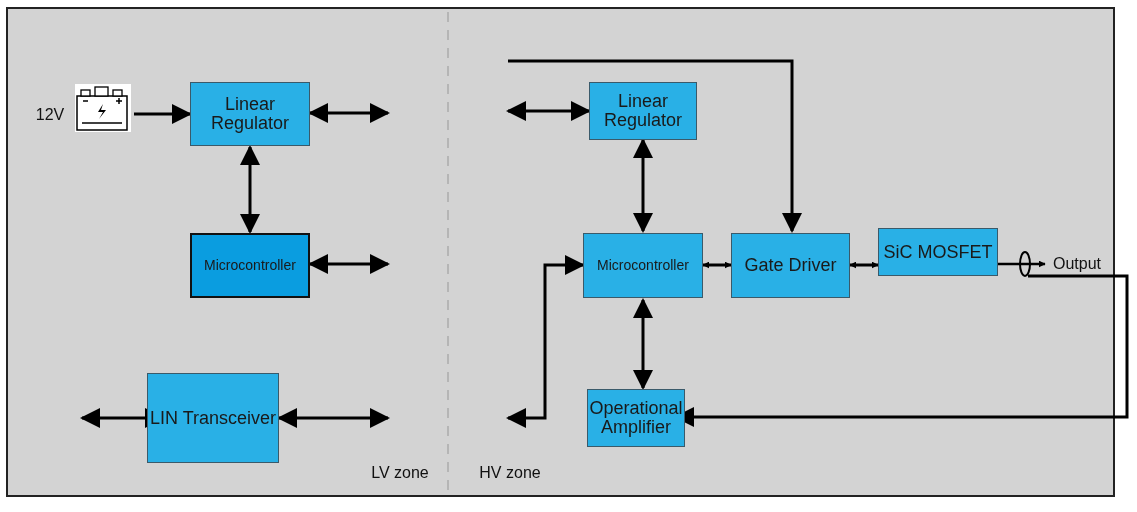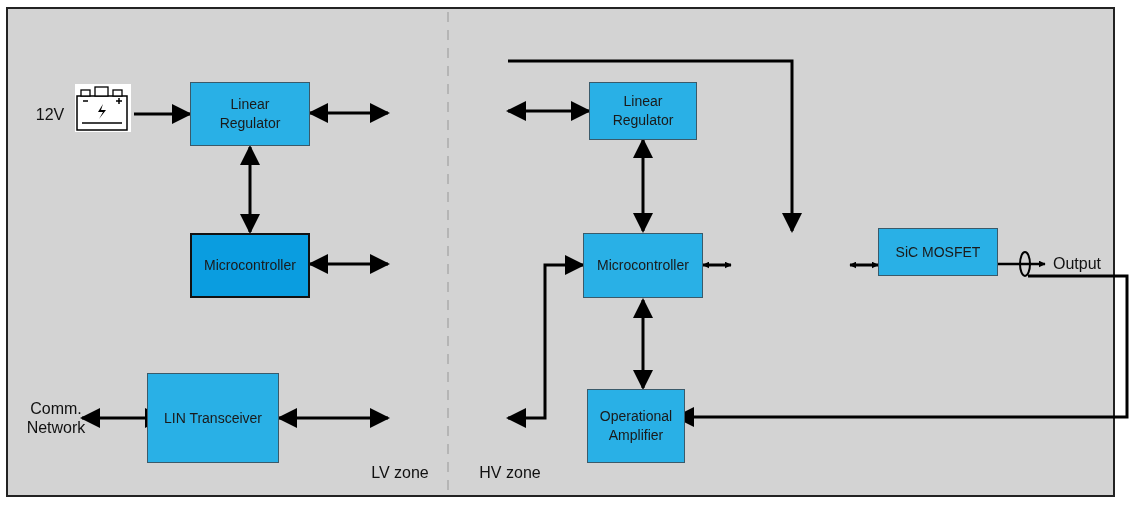--- a/index.html
+++ b/index.html
@@ -3,21 +3,21 @@
   <meta charset="utf-8">
   <style>
     html, body { margin: 0; padding: 0; background: #ffffff; }
     body { width: 1137px; height: 512px; position: relative; overflow: hidden;
            font-family: "Liberation Sans", sans-serif; }
     #canvas { position: absolute; left: 0; top: 0; width: 1137px; height: 512px; }
     .panel { position: absolute; left: 6px; top: 7px; width: 1109px; height: 490px;
              background: #d3d3d3; border: 2px solid #222; box-sizing: border-box; }
     .block { position: absolute; box-sizing: border-box; border: 1.5px solid #3a5a6a;
              display: flex; align-items: center; justify-content: center; text-align: center;
-             font-size: 14px; color: #1a1a1a; line-height: 19px; white-space: pre-line; }
+             font-size: 18px; color: #1a1a1a; line-height: 19px; white-space: pre-line; }
     .blue { background: #29b0e6; }
     .blue-dark { background: #0a9de0; border: 2px solid #111; }
     .gray { background: #6e6e6e; border-color: #333; color: #111; }
     .label { position: absolute; font-size: 16px; color: #111; text-align: center;
              line-height: 19px; white-space: pre-line; }
     svg.wires { position: absolute; left: 0; top: 0; }
   </style>
 </head>
 <body>
 
@@ -76,29 +76,28 @@
     <rect x="20" y="3" width="13" height="9" fill="#fff" stroke="#000" stroke-width="1.3"></rect>
     <rect x="38" y="6" width="9" height="6" fill="#fff" stroke="#000" stroke-width="1.3"></rect>
     <line x1="8" y1="17" x2="13" y2="17" stroke="#000" stroke-width="1.5"></line>
     <line x1="41" y1="17" x2="47" y2="17" stroke="#000" stroke-width="1.5"></line>
     <line x1="44" y1="14" x2="44" y2="20" stroke="#000" stroke-width="1.5"></line>
     <path d="M28,20 L23,28 L28,28 L24,35 L31,26 L26,26 Z" fill="#000"></path>
     <line x1="7" y1="39" x2="47" y2="39" stroke="#000" stroke-width="1.5"></line>
   </svg>
 
   <div class="label" style="left:30px;top:105px;width:40px;">12V</div>
-  <div class="label" style="left:18px;top:399px;width:76px;">Comm.
-Network</div>
   <div class="label" style="left:1047px;top:254px;width:60px;text-align:center;">Output</div>
   <div class="label" style="left:360px;top:463px;width:80px;">LV zone</div>
   <div class="label" style="left:470px;top:463px;width:80px;">HV zone</div>
 
   <div class="block blue" style="left:190px;top:82px;width:120px;height:64px;">Linear
 Regulator</div>
   <div class="block blue-dark" style="left:190px;top:233px;width:120px;height:65px;font-size:14px;">Microcontroller</div>
   <div class="block blue" style="left:147px;top:373px;width:132px;height:90px;">LIN Transceiver</div>
   <div class="block blue" style="left:589px;top:82px;width:108px;height:58px;">Linear
 Regulator</div>
   <div class="block blue" style="left:583px;top:233px;width:120px;height:65px;font-size:14px;">Microcontroller</div>
+  <div class="block blue" style="left:731px;top:233px;width:119px;height:65px;">Gate Driver</div>
   <div class="block blue" style="left:878px;top:228px;width:120px;height:48px;">SiC MOSFET</div>
-  <div class="block blue" style="left:587px;top:389px;width:98px;height:74px;">Operational
+  <div class="block blue" style="left:587px;top:389px;width:98px;height:58px;">Operational
 Amplifier</div>
 </div>
 
 </body></html>

